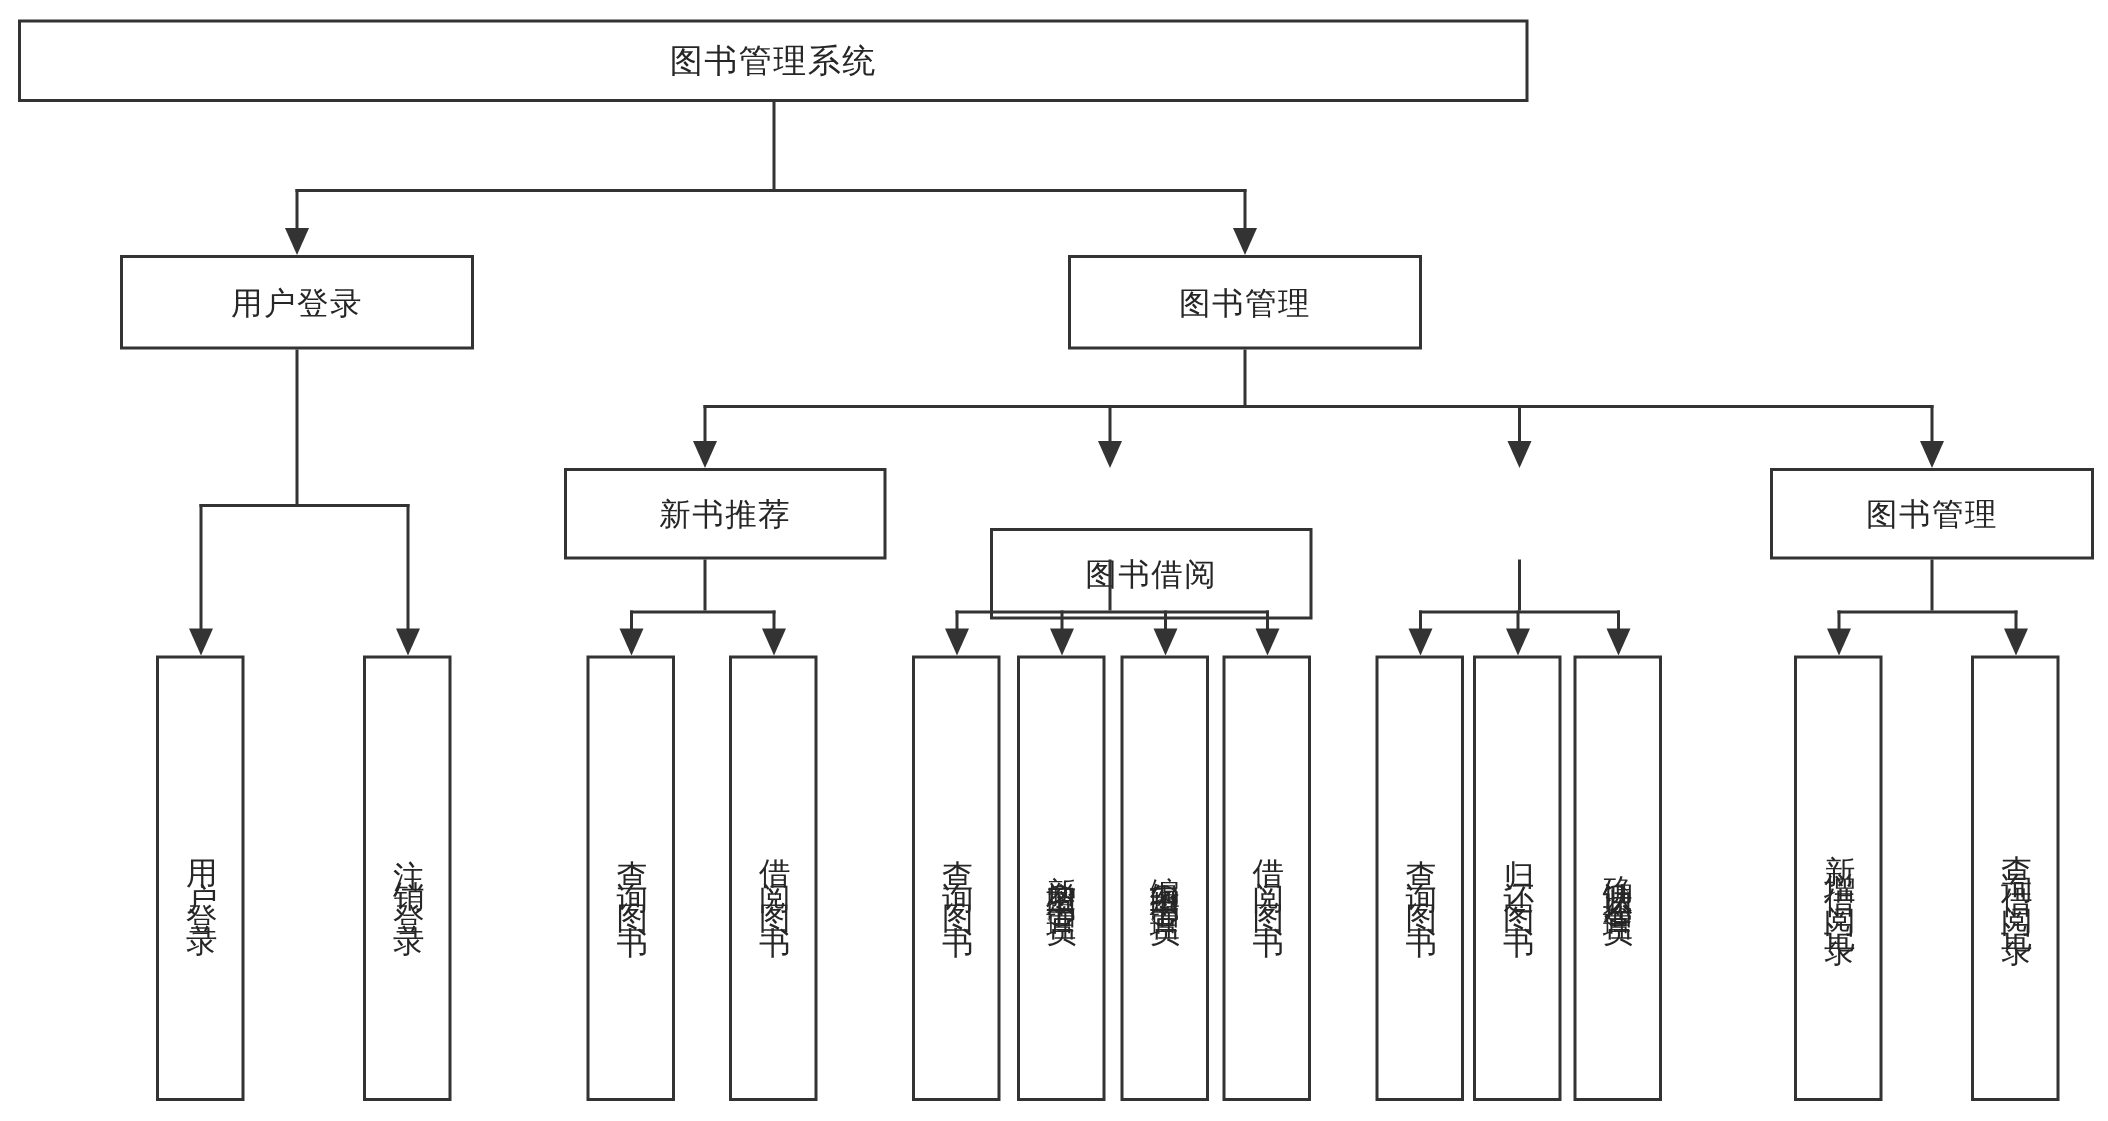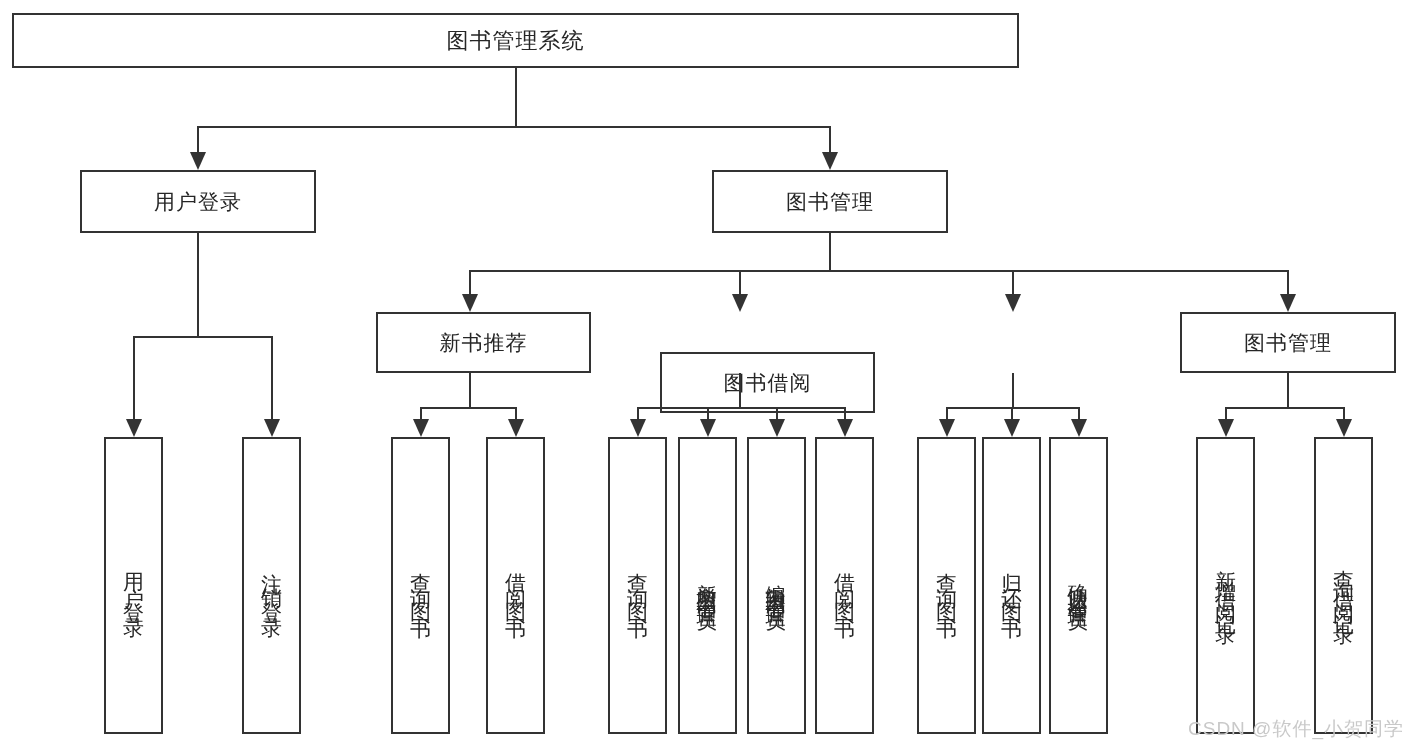--- a/index.html
+++ b/index.html
@@ -172,15 +172,14 @@
   <i class="vl" style="left:1343px;top:407px;height:16px;"></i>
   <i class="ah" style="left:1336px;top:419px;"></i>
 
   <div class="node leaf ls-md" style="left:1196px;top:437px;width:59px;height:297px;">
     <span>新增借阅记录</span>
   </div>
   <div class="node leaf ls-md" style="left:1314px;top:437px;width:59px;height:297px;">
     <span>查询借阅记录</span>
   </div>
 
-  <div class="watermark">CSDN @软件_小贺同学</div>
 
 </div>
 
 </body></html>

